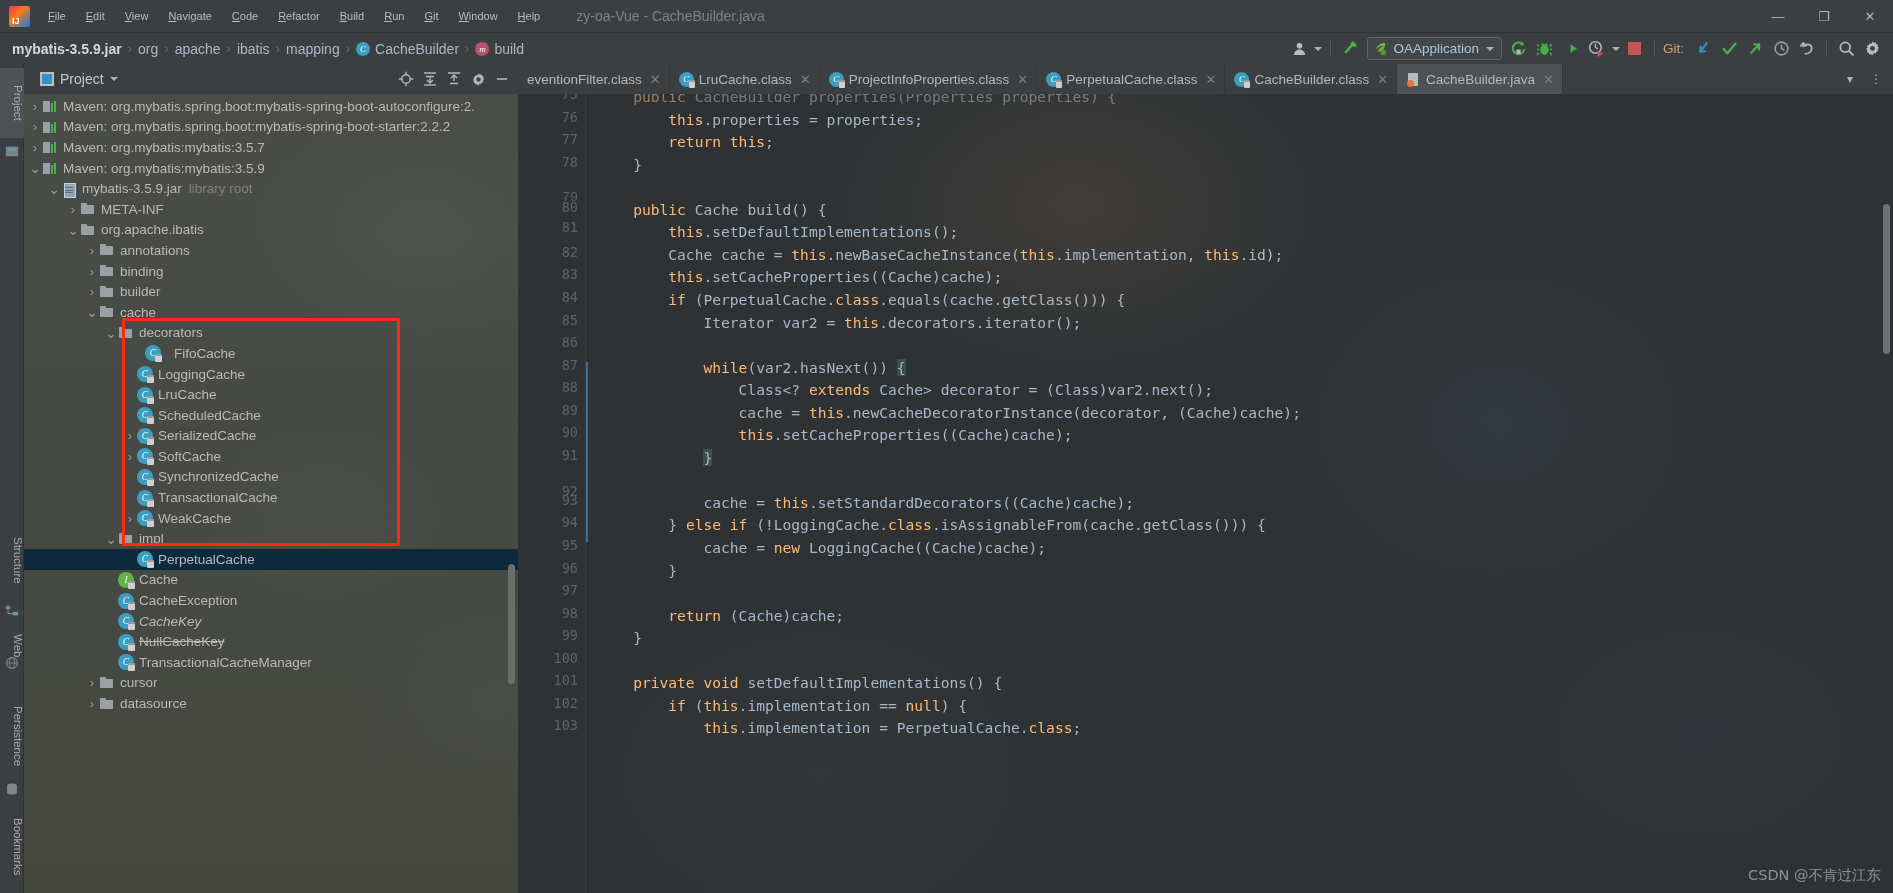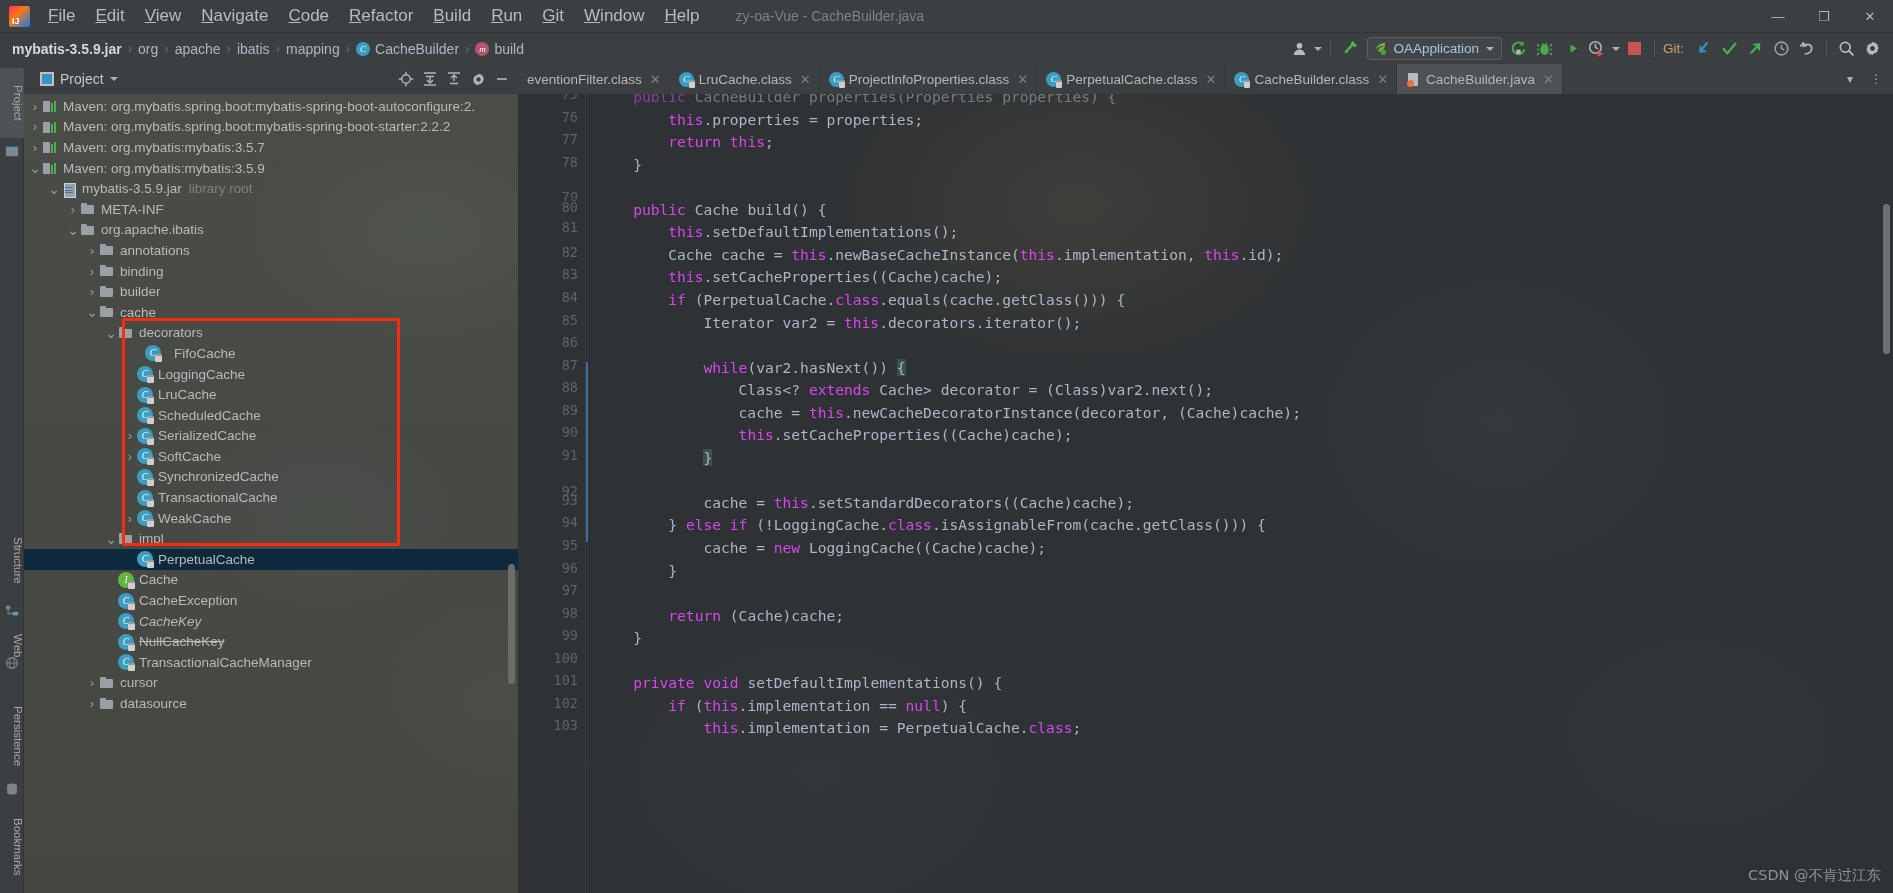--- a/index.html
+++ b/index.html
@@ -29,21 +29,21 @@
     border-radius: 2px; overflow: hidden;
     background: linear-gradient(135deg,#fe315d 0%, #f97a12 40%, #087cfa 100%);
   }
   .ij-logo::after {
     content: "IJ";
     position: absolute; left: 3px; bottom: 1px;
     font-size: 9px; color: #fff; font-weight: bold;
     font-family: "Liberation Sans", sans-serif;
   }
   .menu-item {
-    padding: 3px 10px; font-size: 17px; color: #bbbbbb;
+    padding: 3px 10px; font-size: 11px; color: #bbbbbb;
     cursor: default; white-space: nowrap;
   }
   .menu-item .mn { text-decoration: underline; }
   .win-title {
     margin-left: 26px; font-size: 14px; color: #7e8285; white-space: nowrap;
   }
   .win-ctrls {
     position: absolute; right: 0; top: 0; height: 33px;
     display: flex; align-items: center;
   }
@@ -283,21 +283,21 @@
     position:absolute; left:67px; top:0; width:1px; height:799px; background:#3b3e40;
   }
   .code {
     position:absolute; left: 80px; top: 0; width: 1290px; height: 799px;
     font-family: "DejaVu Sans Mono", monospace;
     font-size: 14.6px;
     white-space: pre;
     color: #a9b7c6;
   }
   .cline { position:absolute; left:0; height: 22.5px; line-height: 22.5px; }
-  .k  { color: #d946ef; }       
+  .k  { color: #fdba74; }       
   .t  { color: #a9b7c6; }       
   .hl { background: #3b514d; }  
   .code-marker {
     position:absolute; left:68px; width:2px; background:#3b6ea5;
   }
   .scroll-v {
     position:absolute; right:3px; width:7px; background:#6e7173; border-radius:4px;
   }
   .watermark {
     position:absolute; right: 12px; bottom: 8px;

